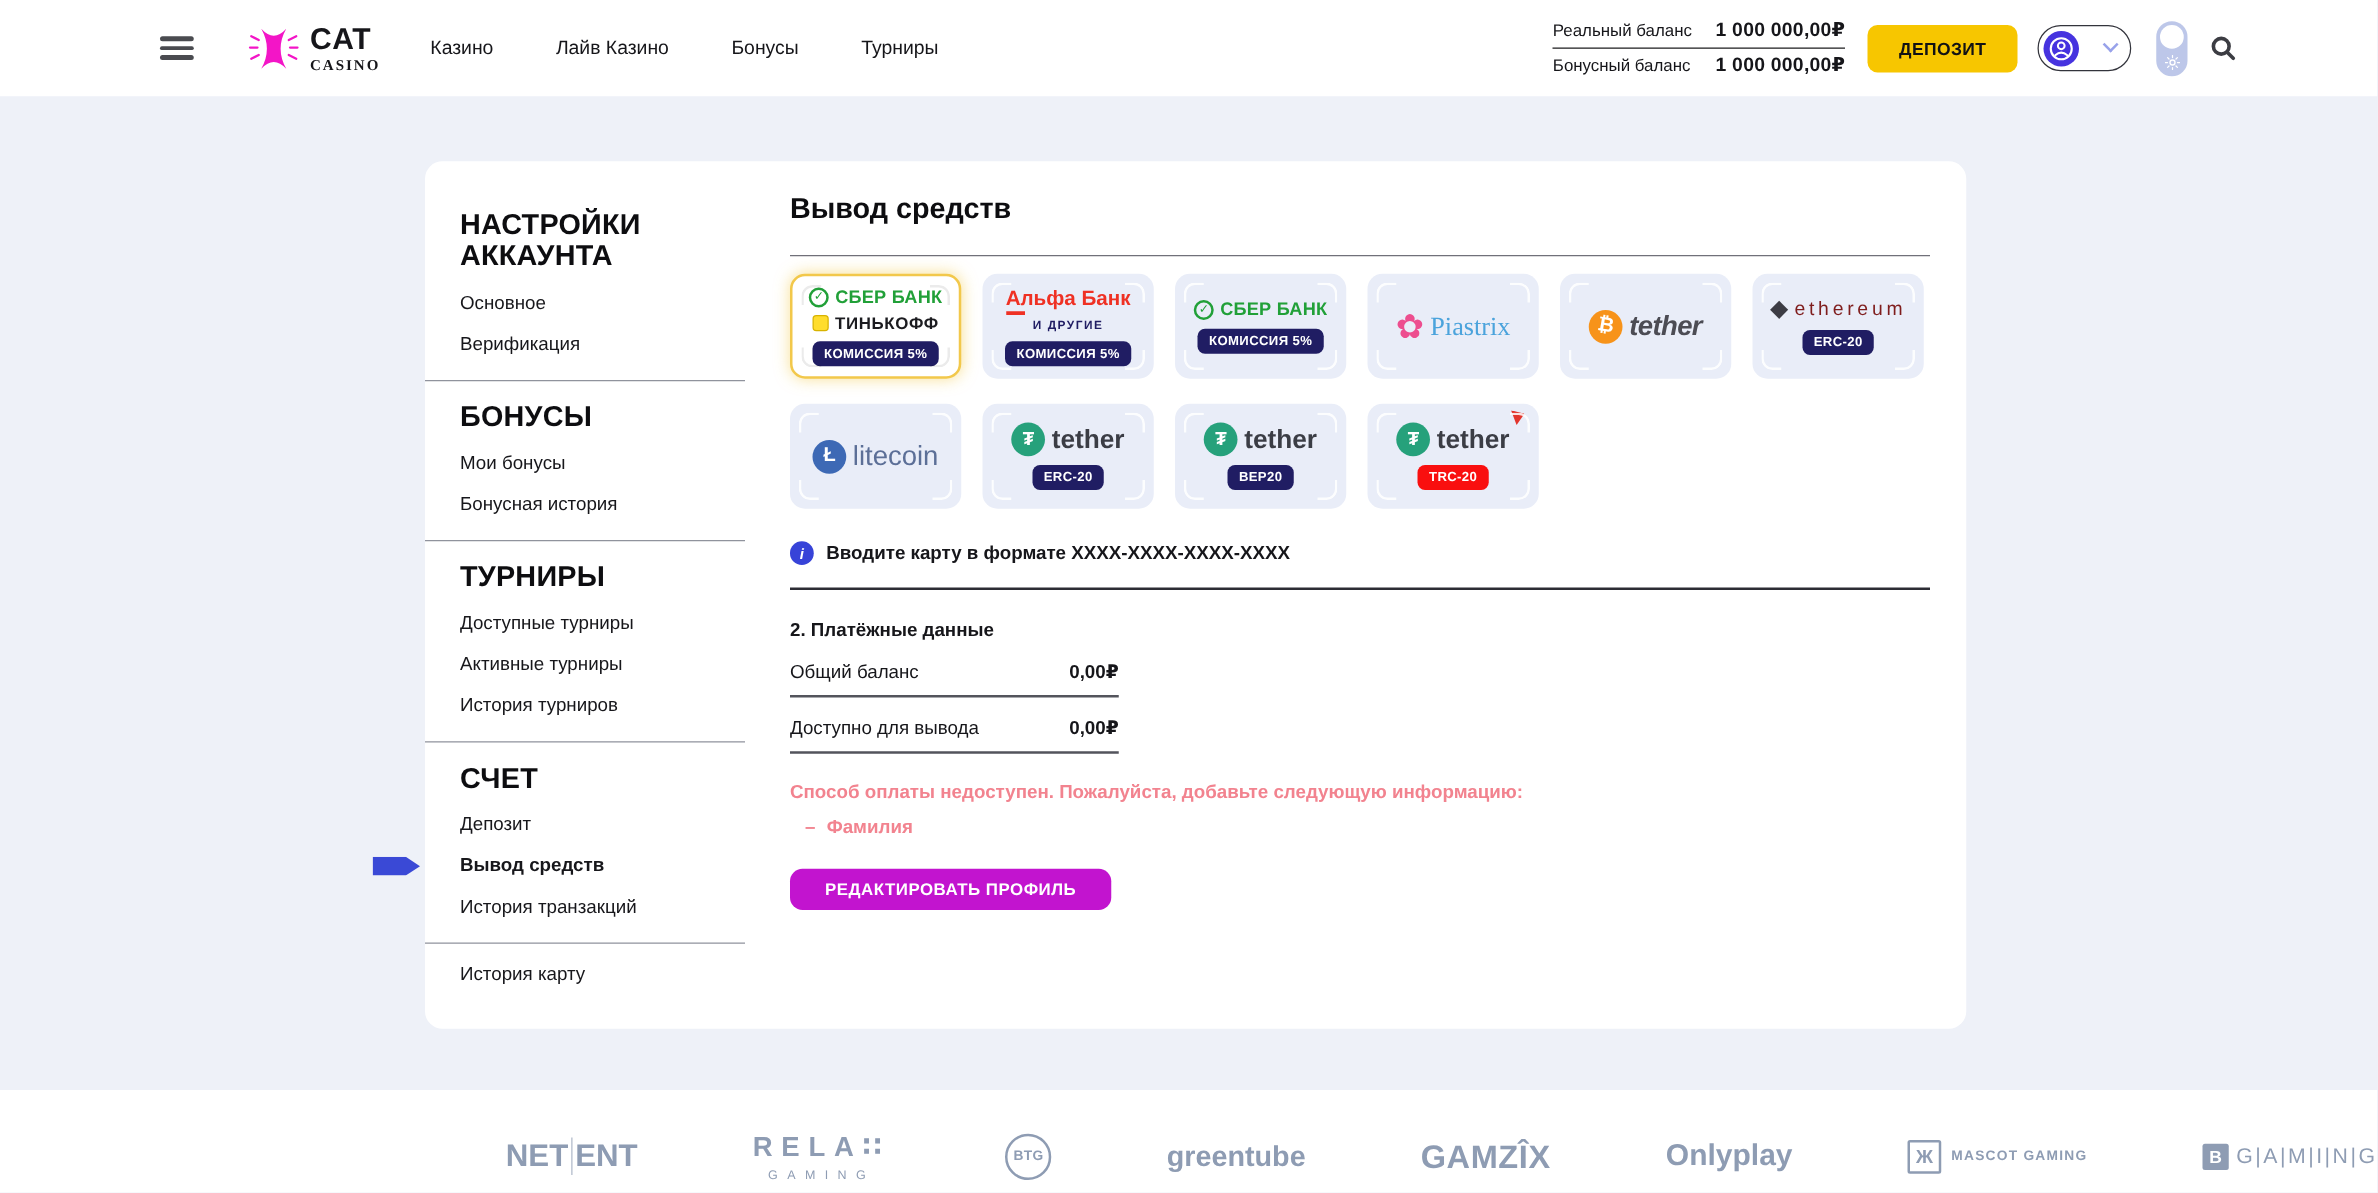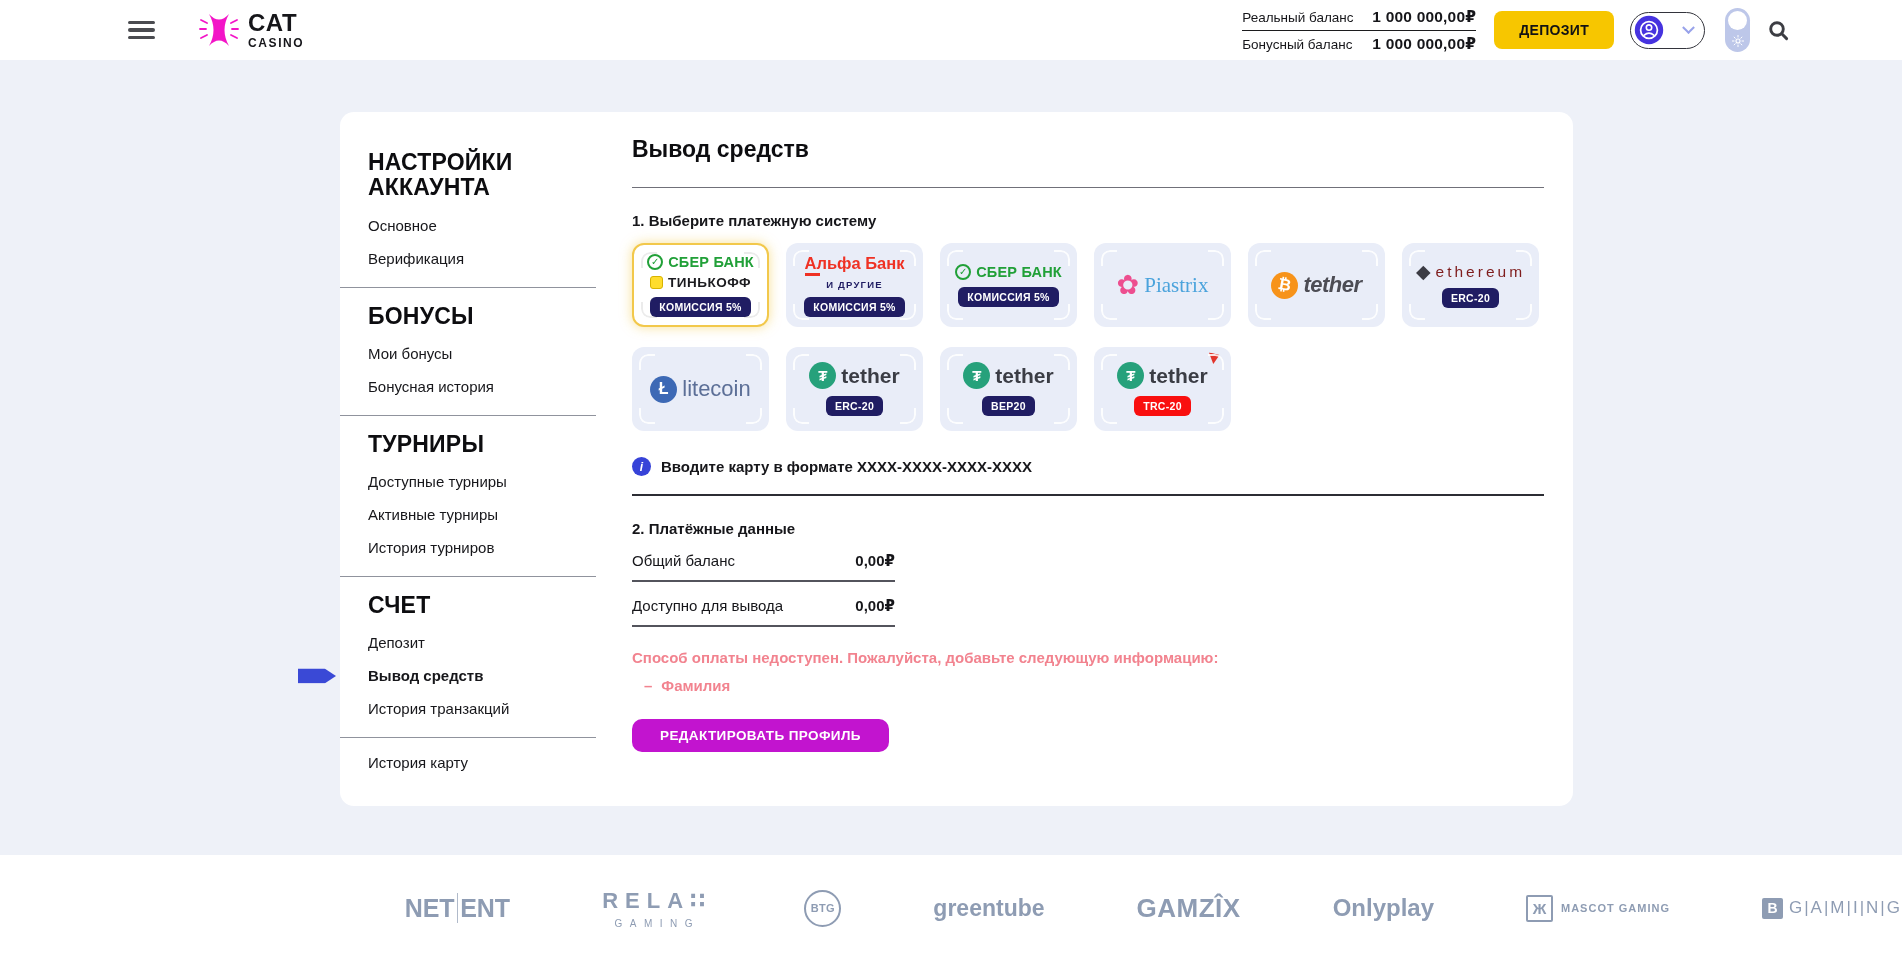--- a/index.html
+++ b/index.html
@@ -10,27 +10,27 @@
   *{box-sizing:border-box;}
   html,body{margin:0;padding:0;}
   body{
     width:1902px;height:954px;overflow:hidden;background:var(--pagebg);
     font-family:"Liberation Sans","DejaVu Sans",sans-serif;color:var(--ink);position:relative;
   }
   a{text-decoration:none;color:inherit;cursor:pointer;}
   button{font-family:inherit;cursor:pointer;}
 
   
-  header{height:60px;background:#fff;display:flex;align-items:center;padding:0 112px 0 128px;}
+  header{height:77px;background:#fff;display:flex;align-items:center;padding:0 112px 0 128px;}
   .burger{width:27px;display:flex;flex-direction:column;gap:4px;cursor:pointer;flex:none;}
   .burger i{display:block;height:3.5px;border-radius:2px;background:#4a4b50;}
   .logo{margin-left:42px;display:flex;align-items:center;gap:7px;flex:none;}
   .logo-text{display:flex;flex-direction:column;line-height:1;}
   .logo-title{font-size:24px;font-weight:800;letter-spacing:.5px;}
-  .logo-sub{font-size:12px;font-weight:700;letter-spacing:1.6px;margin-top:2px;}
+  .logo-sub{font-size:12px;font-weight:700;letter-spacing:1.6px;margin-top:2px;font-family:Liberation Serif, serif;}
   nav{margin-left:40px;display:flex;gap:50px;font-size:15.5px;flex:none;}
   .spacer{flex:1;}
   .balances{width:234px;margin-right:18px;flex:none;}
   .bal-row{display:flex;justify-content:space-between;align-items:baseline;padding:2px 0;}
   .bal-label{font-size:13.5px;}
   .bal-value{font-size:15.5px;font-weight:800;letter-spacing:.2px;white-space:nowrap;}
   .bal-div{border-top:1.5px solid #1c1c1e;margin:2px 0;}
   .deposit{height:38px;padding:0 25px;background:var(--yellow);border:none;border-radius:8px;
     font-size:14px;font-weight:800;letter-spacing:.3px;color:#121214;flex:none;}
   .profile-pill{margin-left:16px;width:75px;height:37px;border:1.5px solid #33343c;border-radius:19px;
@@ -150,20 +150,26 @@
     <svg width="44" height="44" viewBox="0 0 44 44">
       <path d="M12 6 Q22 17 32 6 Q27.5 14 27.5 22 Q27.5 30 32 38 Q22 27 12 38 Q16.5 30 16.5 22 Q16.5 14 12 6 Z" fill="#f315c7"></path>
       <path d="M4 12 L10 15 M3 21 L9 21 M4 30 L10 27 M40 12 L34 15 M41 21 L35 21 M40 30 L34 27" stroke="#f315c7" stroke-width="1.8" stroke-linecap="round" fill="none"></path>
     </svg>
     <span class="logo-text">
       <span class="logo-title">CAT</span>
       <span class="logo-sub">CASINO</span>
     </span>
   </a>
 
+  <nav>
+    <a>Казино</a>
+    <a>Лайв Казино</a>
+    <a>Бонусы</a>
+    <a>Турниры</a>
+  </nav>
 
   <div class="spacer"></div>
 
   <div class="balances">
     <div class="bal-row">
       <span class="bal-label">Реальный баланс</span>
       <span class="bal-value">1 000 000,00₽</span>
     </div>
     <div class="bal-div"></div>
     <div class="bal-row">
@@ -228,21 +234,20 @@
     <a class="item sp">История транзакций</a>
     <hr>
 
     <a class="item sp">История карту</a>
   </aside>
 
   <section class="main">
     <h1>Вывод средств</h1>
     <hr class="light">
 
-    <div class="step">1. Выберите платежную систему</div>
 
     <div class="tiles">
 
       <div class="tile selected">
         <div class="prow">
           <span class="sber-check">✓</span>
           <span class="sber-txt">СБЕР БАНК</span>
         </div>
         <div class="prow">
           <span class="tink-ico"></span>

